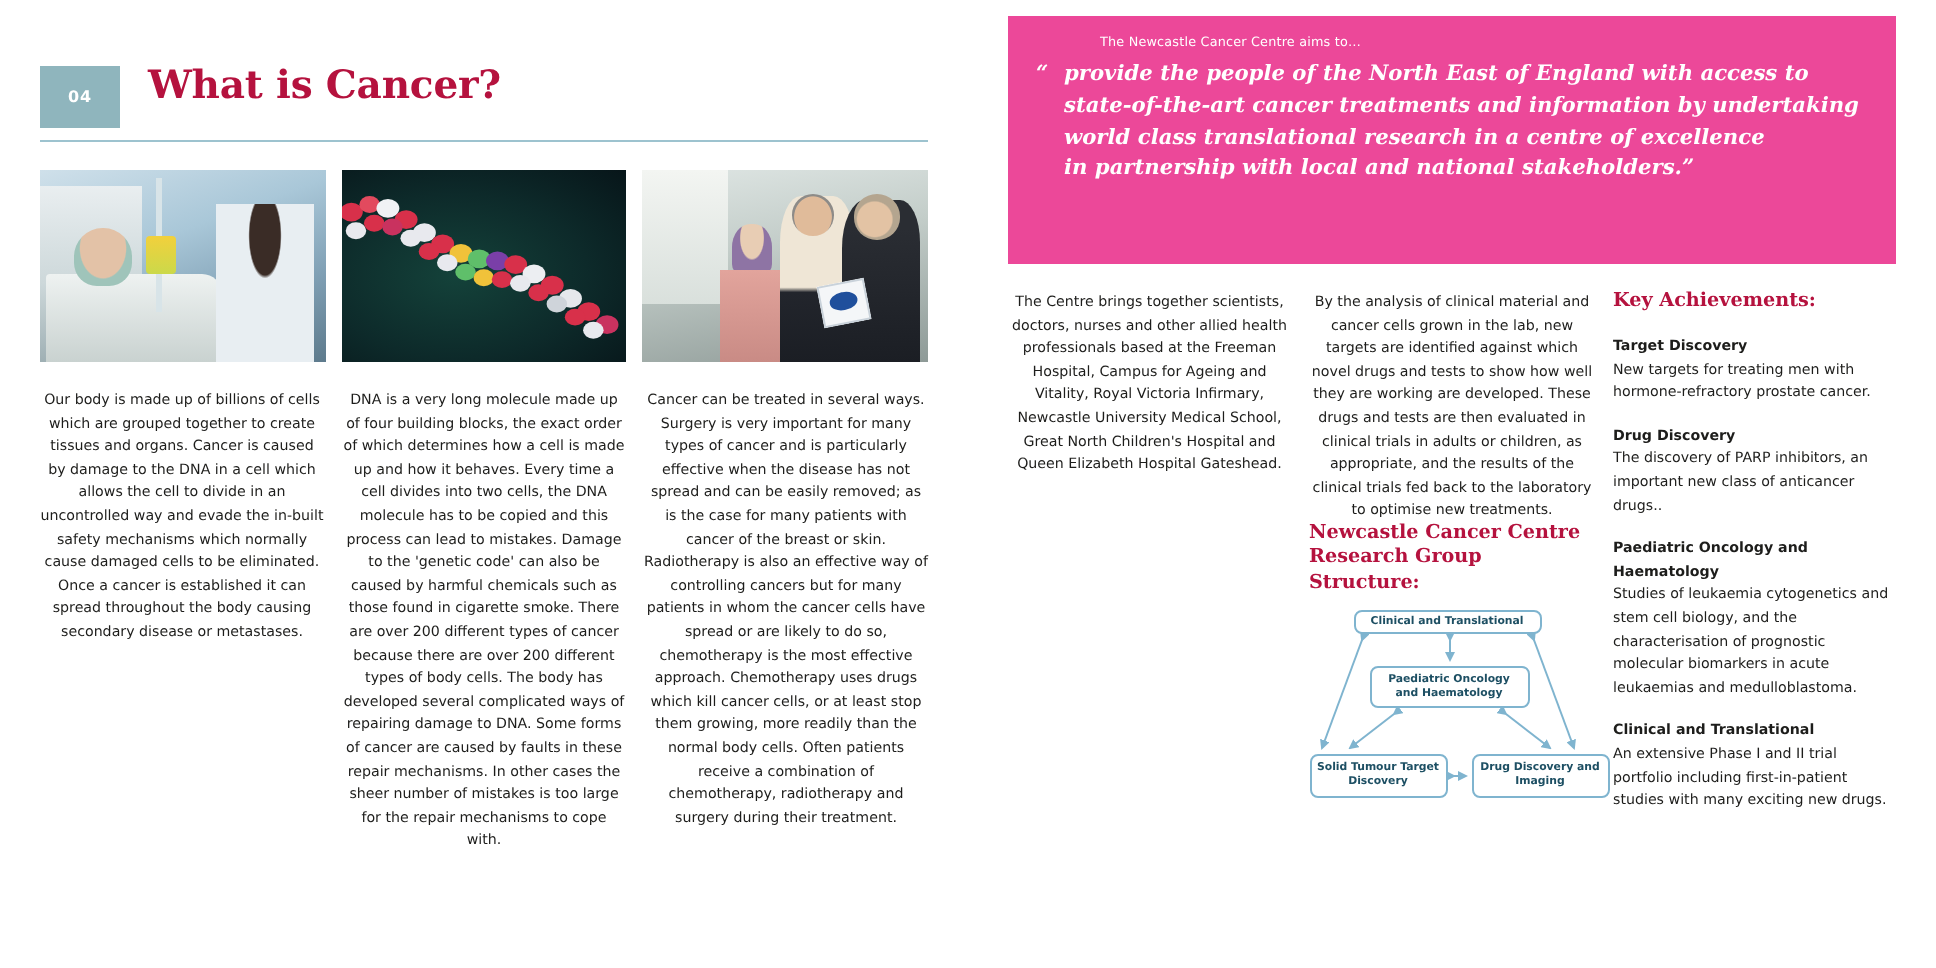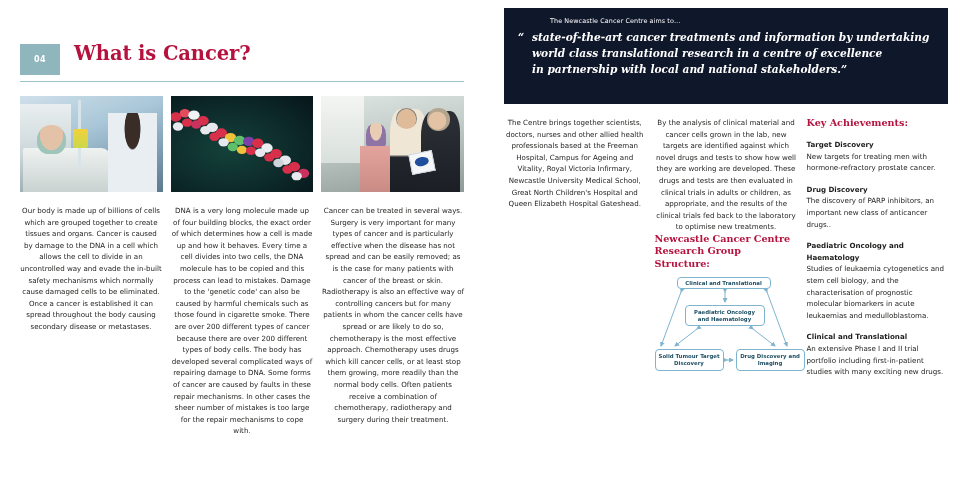--- a/index.html
+++ b/index.html
@@ -4,21 +4,21 @@
 <style>
   * { box-sizing: border-box; margin: 0; padding: 0; }
   html, body {
     width: 968px; height: 484px;
     background: #ffffff;
     font-family: "DejaVu Sans", sans-serif;
     overflow: hidden;
   }
   .spread { position: relative; width: 968px; height: 484px; display: flex; }
   .page { position: relative; height: 484px; }
-  .page-left  { width: 484px; padding: 16px 20px; }
+  .page-left  { width: 484px; padding: 5px 20px; }
   .page-right { width: 484px; padding: 0 20px; }
 
   
   .hdr { position: relative; height: 44px; margin-top: 28px; }
   .hdr-rule {
     position: absolute; left: 0; right: 0; bottom: 6px;
     height: 1.5px; background: #9dc3cf;
   }
   .pagetab {
     position: absolute; top: 0; width: 40px; height: 31px;
@@ -127,22 +127,22 @@
   .pullquote {
     font-family: "DejaVu Serif", serif;
     font-style: italic; font-weight: bold;
     font-size: 11.2px; line-height: 15px; color: #b5123e;
     margin-top: 14px;
   }
   .qmark { font-style: normal; font-family: "DejaVu Serif", serif; }
 
   
   .mission {
-    margin-top: 8px; background: #0f172a; color: #ffffff;
-    height: 96px; padding: 9px 14px 0 28px; position: relative;
+    margin-top: 8px; background: #ec4899; color: #ffffff;
+    height: 124px; padding: 9px 14px 0 28px; position: relative;
   }
   .mission-kicker { font-size: 6.4px; letter-spacing: .1px; margin-left: 18px; }
   .mission-quote {
     font-family: "DejaVu Serif", serif;
     font-style: italic; font-weight: bold;
     font-size: 10.6px; line-height: 15.8px; margin-top: 5px;
   }
   .mission-quote .qopen { position: absolute; left: 14px; }
 
   
@@ -268,20 +268,21 @@
     </div>
   </div>
 
   <div class="page page-right">
 
 
     <div class="mission">
       <div class="mission-kicker">The Newcastle Cancer Centre aims to…</div>
       <div class="mission-quote">
         <span class="qopen">“</span>
+        <div>provide the people of the North East of England with access to</div>
         <div>state-of-the-art cancer treatments and information by undertaking</div>
         <div>world class translational research in a centre of excellence</div>
         <div><span>in partnership with local and national stakeholders.</span><span>”</span></div>
       </div>
     </div>
 
     <div class="rcols">
 
       <div class="rcol">
         <div class="bodytext">

